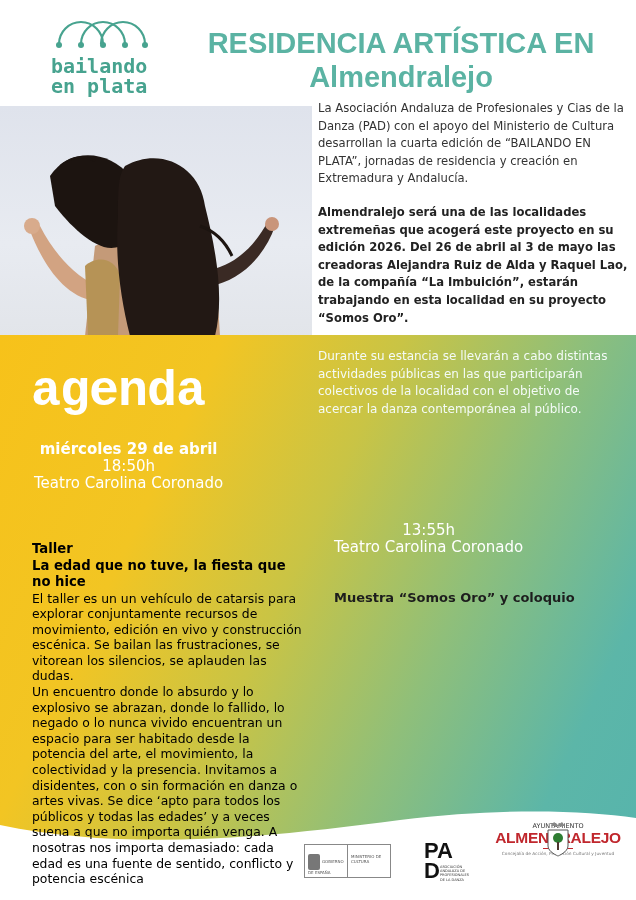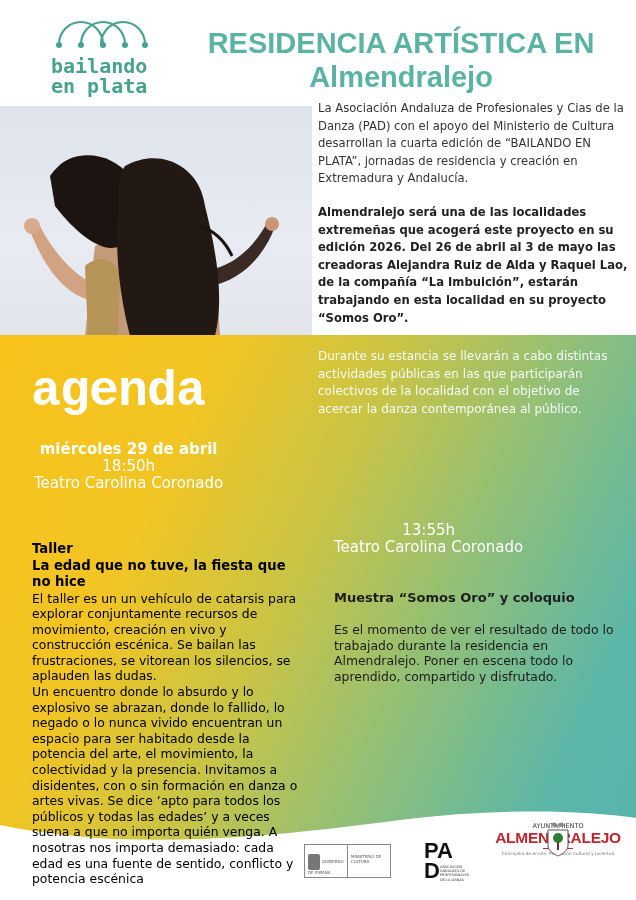--- a/index.html
+++ b/index.html
@@ -153,33 +153,32 @@
 
 <div class="abs event-head ev1">
   <div class="day">miércoles 29 de abril</div>
   <div class="time">18:50h</div>
   <div class="place">Teatro Carolina Coronado</div>
 </div>
 
 <div class="abs taller">
   <div class="h">Taller</div>
   <div class="h">La edad que no tuve, la fiesta que no hice</div>
-  <p>El taller es un un vehículo de catarsis para explorar conjuntamente recursos de movimiento, creación en vivo y construcción escénica. Se bailan las frustraciones, se vitorean los silencios, se aplauden las dudas.</p>
+  <p>El taller es un un vehículo de catarsis para explorar conjuntamente recursos de movimiento, edición en vivo y construcción escénica. Se bailan las frustraciones, se vitorean los silencios, se aplauden las dudas.</p>
   <p>Un encuentro donde lo absurdo y lo explosivo se abrazan, donde lo fallido, lo negado o lo nunca vivido encuentran un espacio para ser habitado desde la potencia del arte, el movimiento, la colectividad y la presencia. Invitamos a disidentes, con o sin formación en danza o artes vivas. Se dice ‘apto para todos los públicos y todas las edades’ y a veces suena a que no importa quién venga. A nosotras nos importa demasiado: cada edad es una fuente de sentido, conflicto y potencia escénica</p>
 </div>
 
 <div class="abs event-head ev2">
   <div class="time">13:55h</div>
   <div class="place">Teatro Carolina Coronado</div>
 </div>
 
 <div class="abs muestra-title">Muestra “Somos Oro” y coloquio</div>
 
 <div class="abs muestra-text">
-  <p>Es el momento de ver el resultado de todo lo trabajado durante la residencia en Almendralejo. Poner en escena todo lo aprendido, compartido y disfrutado.</p>
 </div>
 
 <div class="abs gob">
   <div class="cell">
     <span class="crest"></span><span>GOBIERNO DE ESPAÑA</span>
   </div>
   <div class="cell">MINISTERIO DE CULTURA</div>
 </div>
 
 <div class="abs pad">

